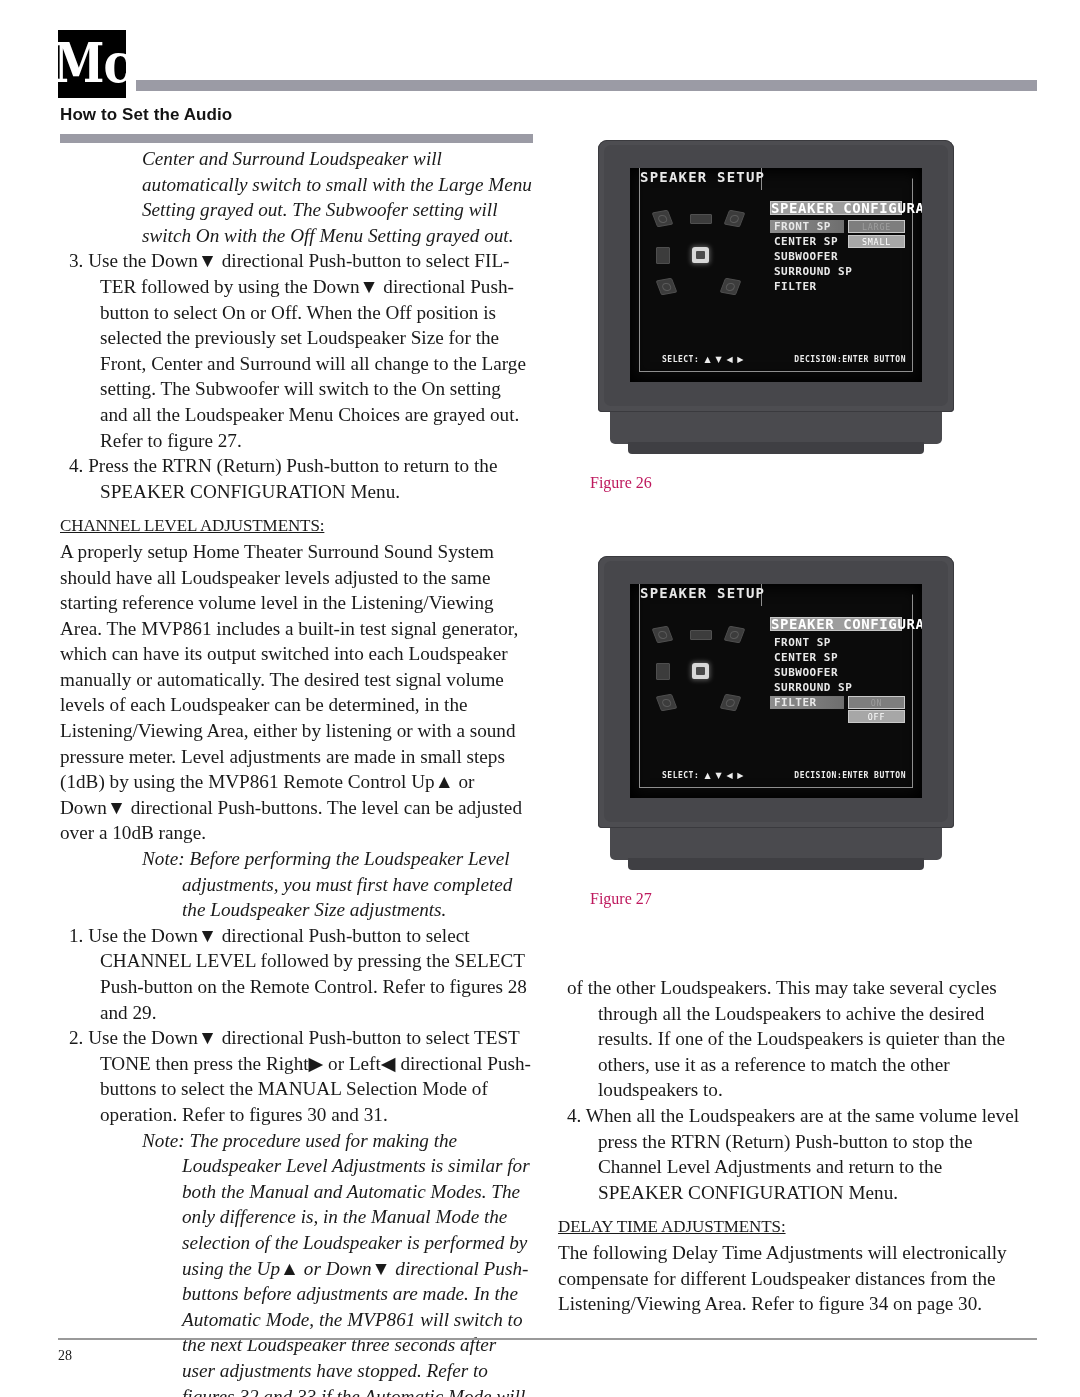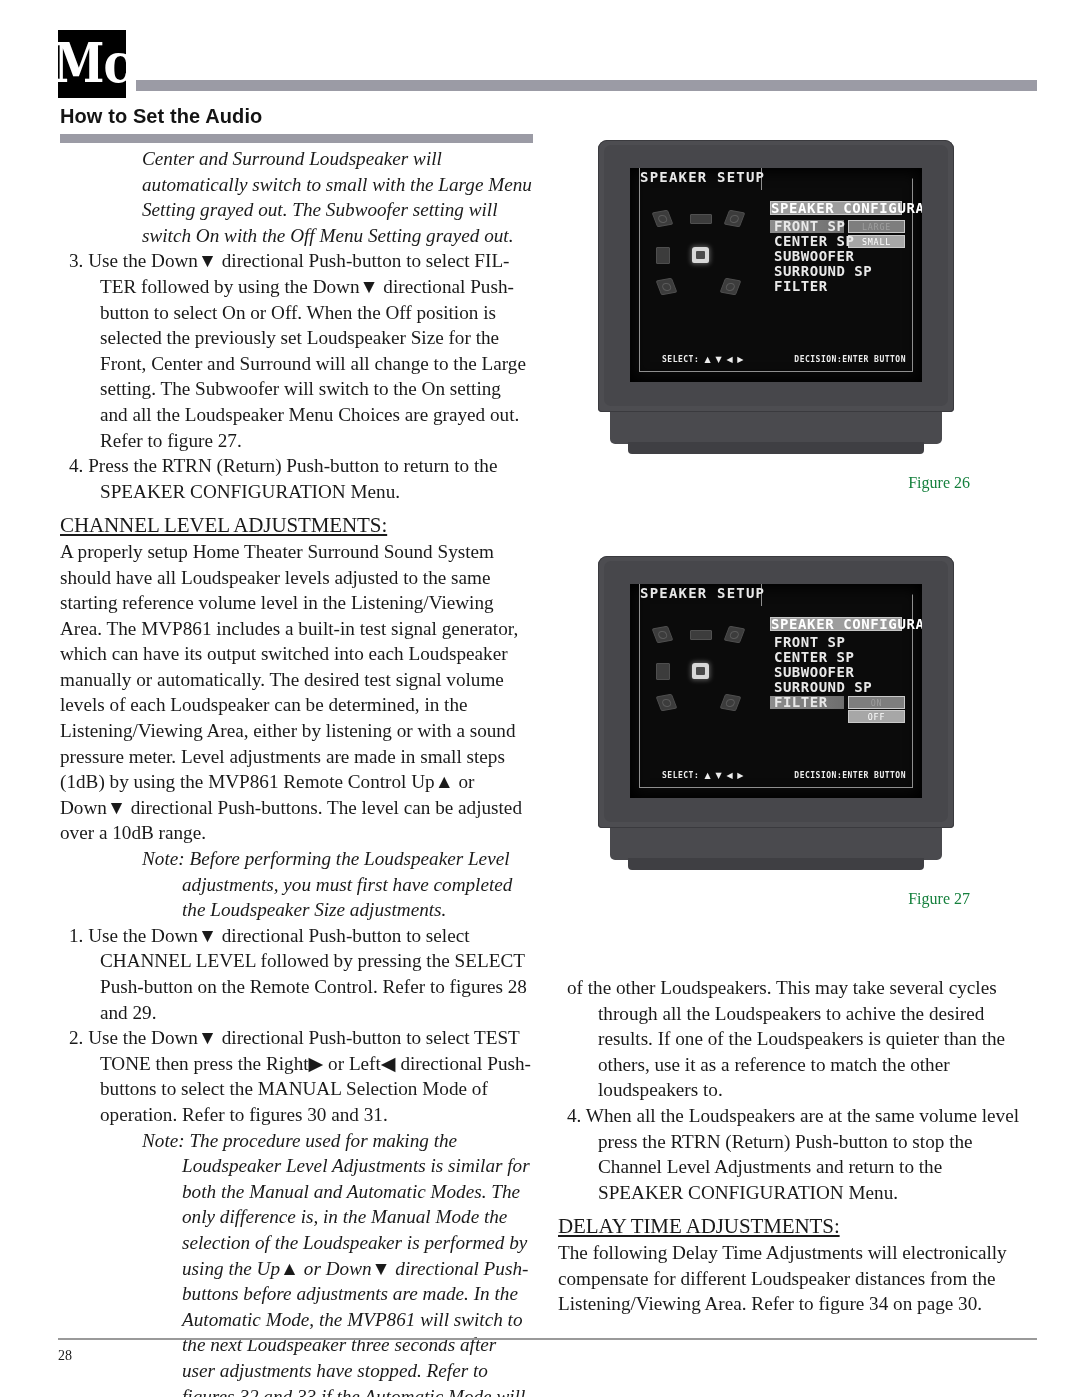--- a/index.html
+++ b/index.html
@@ -46,21 +46,21 @@
     position: absolute;
     left: 136px; top: 80px;
     width: 901px; height: 11px;
     background: #9b9ba5;
   }
   #page-title {
     position: absolute;
     left: 60px; top: 105px;
     font-family: "Liberation Sans", sans-serif;
     font-weight: bold;
-    font-size: 20px;
+    font-size: 17px;
     letter-spacing: 0.1px;
     color: #141414;
     white-space: nowrap;
   }
   #title-rule {
     position: absolute;
     left: 60px; top: 134px;
     width: 473px; height: 9px;
     background: #9b9ba5;
   }
@@ -88,21 +88,21 @@
   }
   .indent-note.hang {
     padding-left: 122px;
     text-indent: -40px;
   }
   .numbered {
     padding-left: 40px;
     text-indent: -31px;
   }
   .section-head {
-    font-size: 21px;
+    font-size: 17px;
     line-height: 25.6px;
     text-decoration: underline;
     margin: 0;
     letter-spacing: -0.1px;
   }
   .gap-sm { height: 9px; }
 
   
   .figure-wrap {
     position: absolute;
@@ -263,21 +263,21 @@
     align-items: center;
   }
   .row-label {
     position: relative;
     z-index: 2;
     width: 52px;
     padding-left: 4px;
     box-sizing: border-box;
     font-family: "DejaVu Sans Mono", monospace;
     font-weight: bold;
-    font-size: 14px;
+    font-size: 11px;
     letter-spacing: 0.5px;
     color: #e9e9e9;
     white-space: nowrap;
     line-height: 15px;
   }
   .menu-row.selected .row-hl {
     position: absolute;
     left: 0; top: 1px;
     width: 74px; height: 13px;
     background: linear-gradient(to right, #8d8d8d, #6e6e6e);
@@ -318,25 +318,25 @@
     margin-top: 44px;
   }
   .osd-footer .arrows {
     font-family: "DejaVu Sans", sans-serif;
     font-size: 8px;
     letter-spacing: 1px;
   }
 
   .fig-caption {
     position: absolute;
-    left: 8px; top: 334px;
+    left: 0; top: 334px;
     width: 372px;
-    text-align: right;
+    text-align: left;
     font-size: 16px;
-    color: #15803d;
+    color: #be185d;
   }
 
   
   #footer-rule {
     position: absolute;
     left: 58px; top: 1338px;
     width: 979px; height: 2px;
     background: #9a9a9a;
   }
   #page-number {

